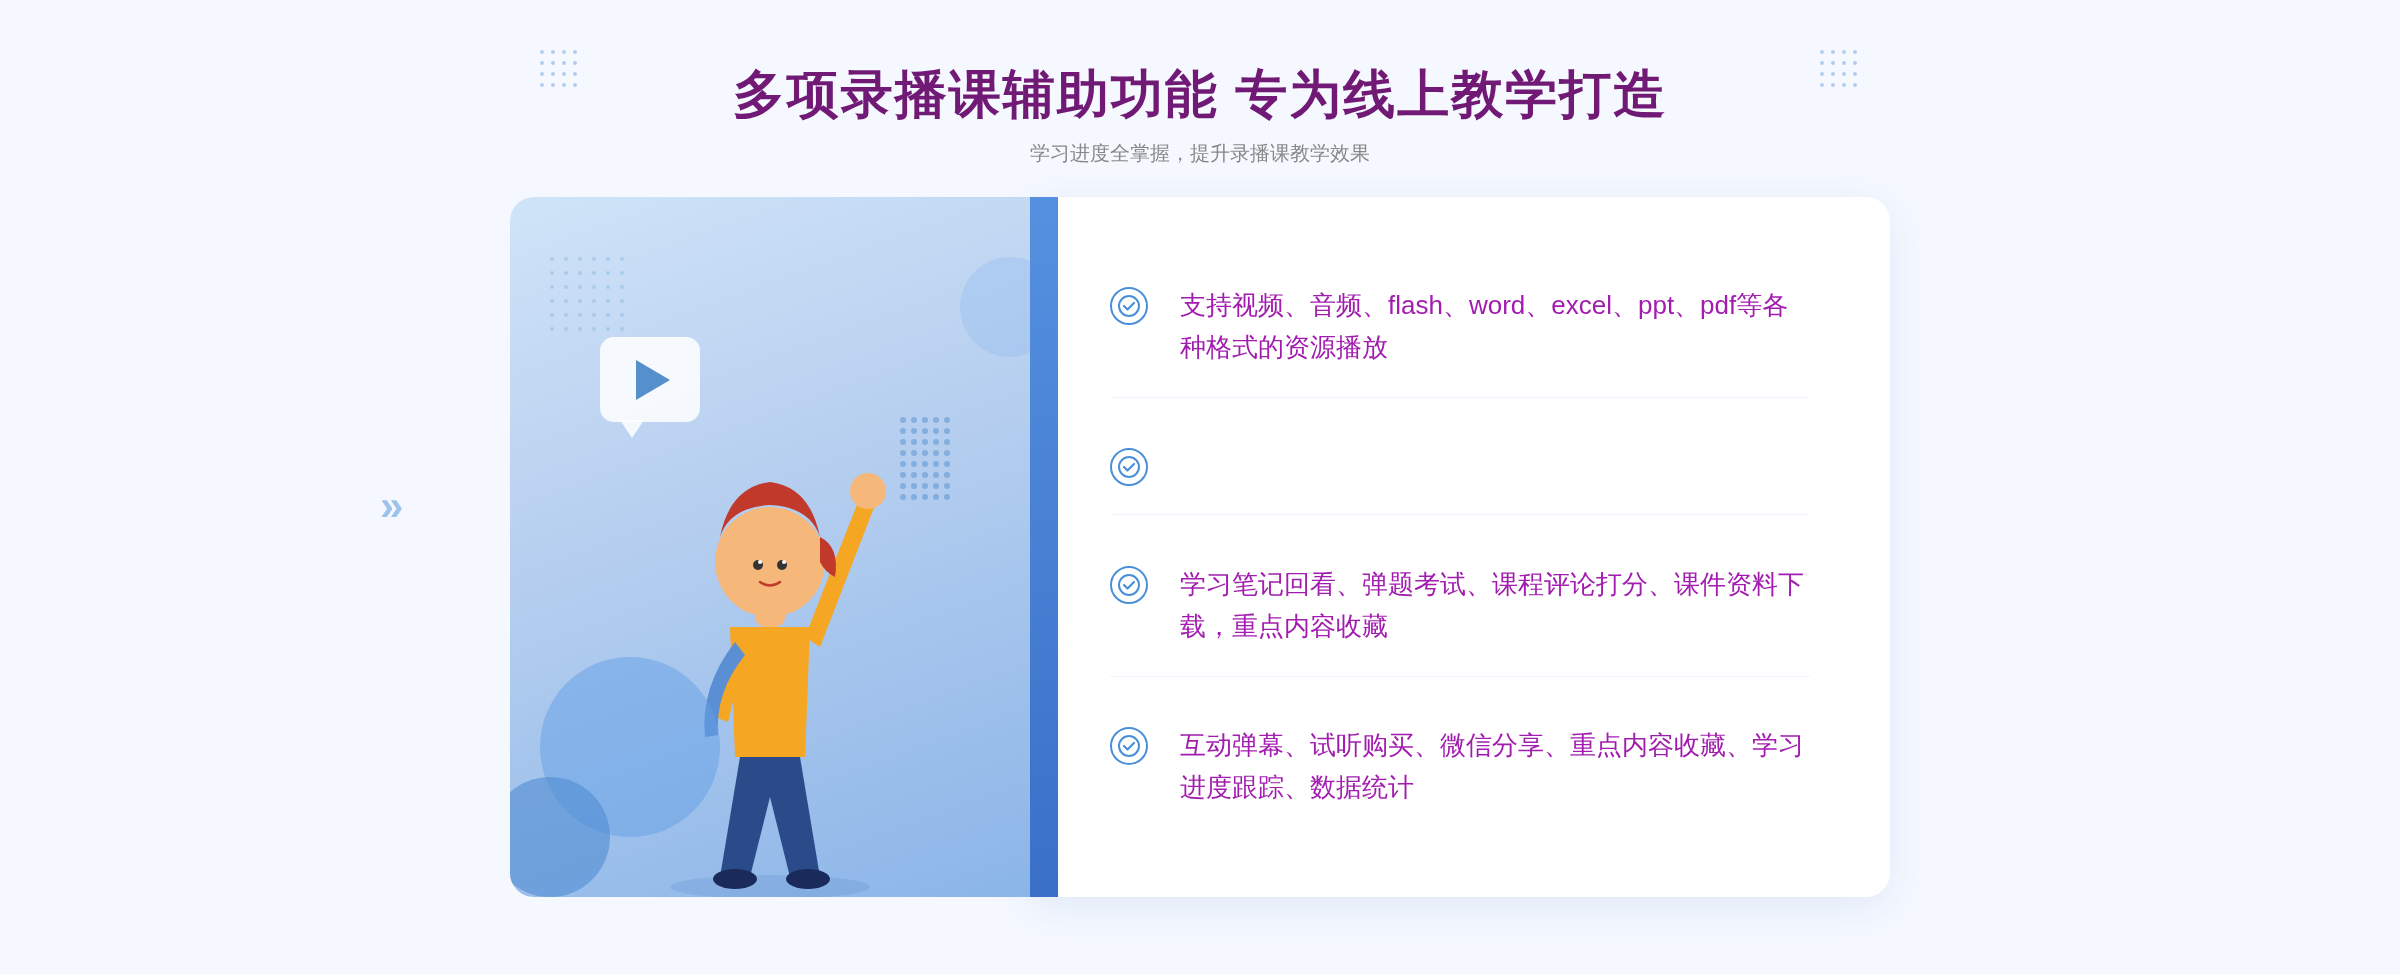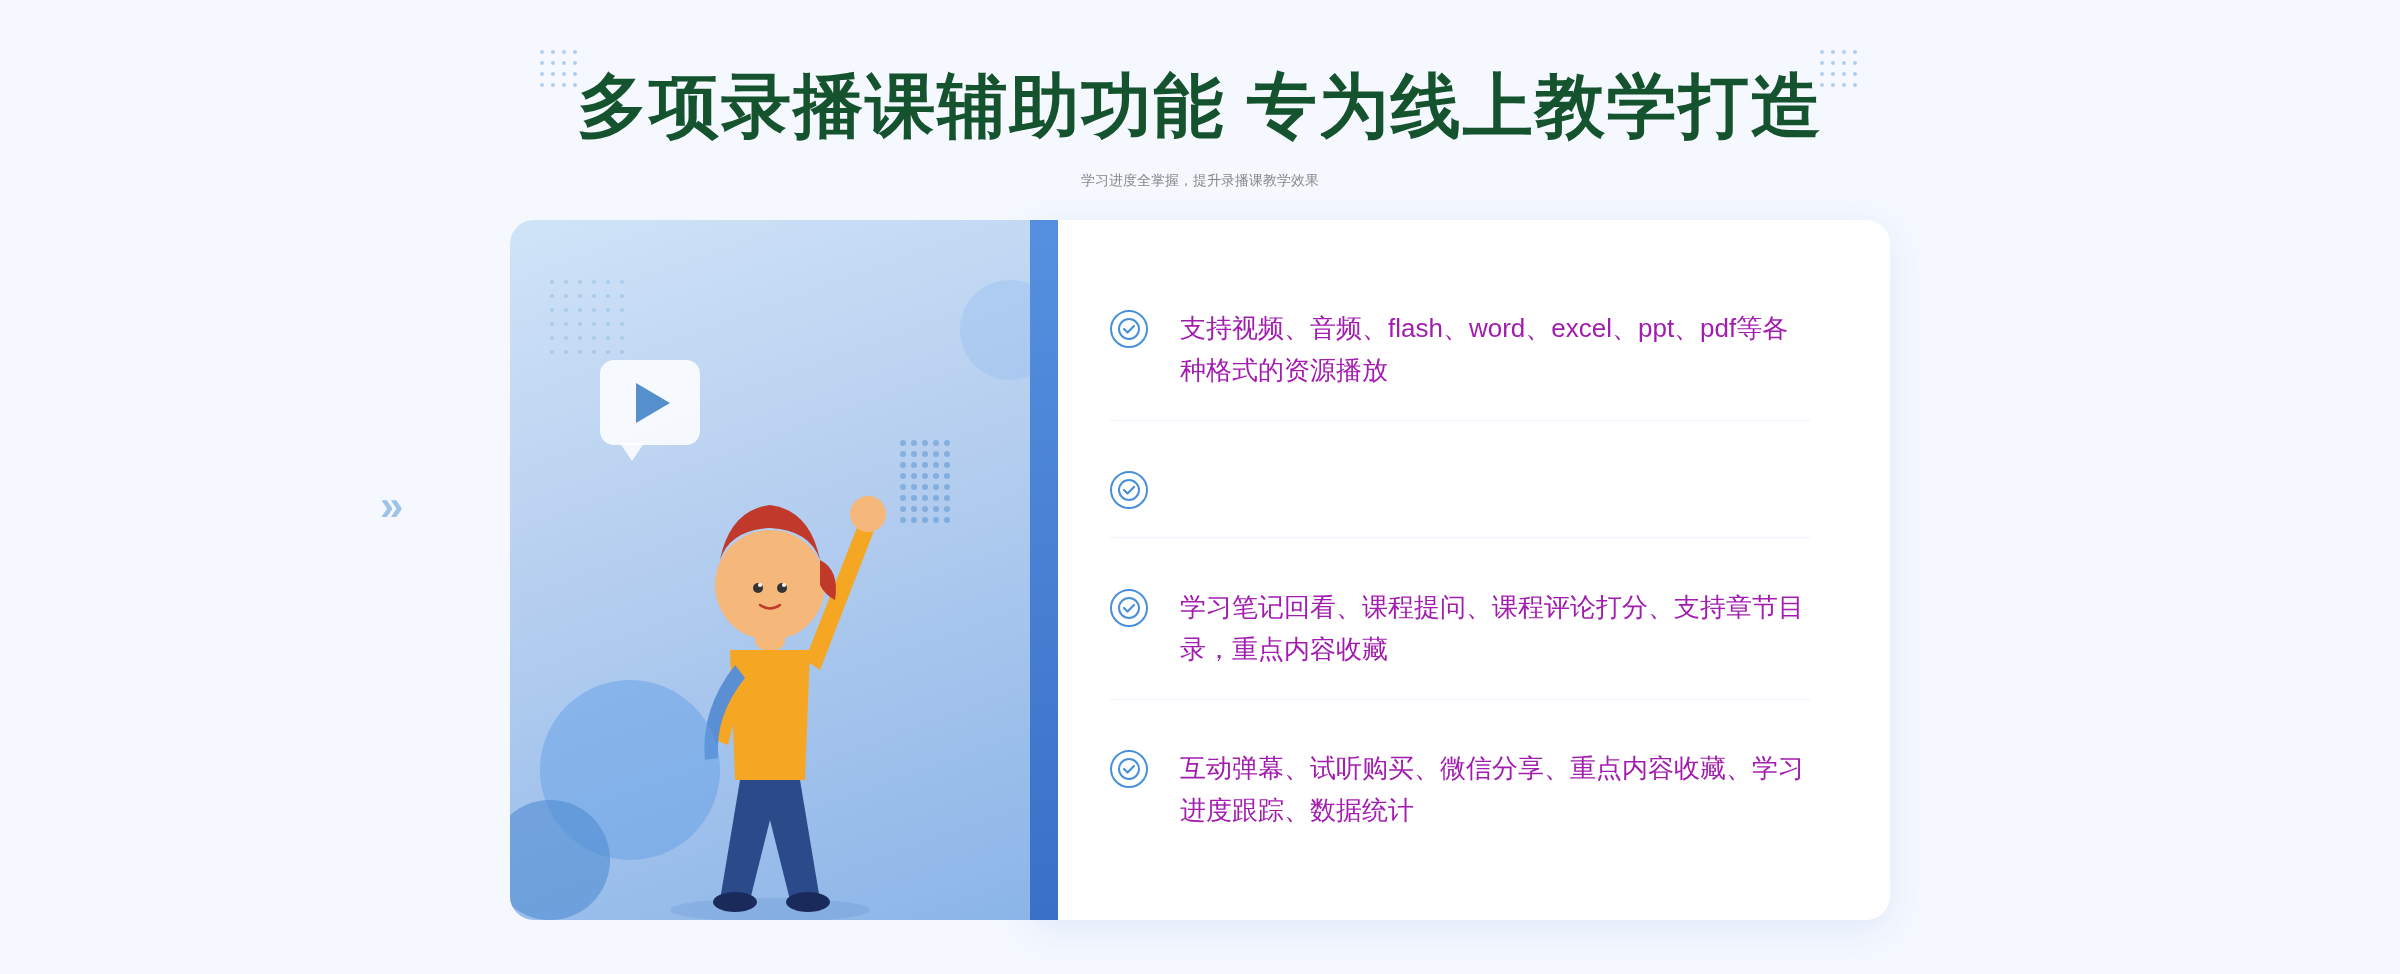--- a/index.html
+++ b/index.html
@@ -61,29 +61,29 @@
     }
 
     
     .header-section {
       text-align: center;
       padding-top: 60px;
       margin-bottom: 30px;
     }
 
     .main-title {
-      font-size: 70px;
+      font-size: 52px;
       font-weight: 700;
-      color: #14532d;
+      color: #701a75;
       letter-spacing: 2px;
-      margin-bottom: 18px;
+      margin-bottom: 10px;
     }
 
     .sub-title {
-      font-size: 14px;
+      font-size: 20px;
       color: #888;
       font-weight: 400;
       font-family: Liberation Serif, serif;
     }
 
     
     .content-area {
       display: flex;
       flex-direction: row;
       align-items: stretch;
@@ -504,21 +504,21 @@
 
       <div class="feature-item">
         <div class="check-icon">
           <div class="check-circle">
             <svg width="22" height="22" viewBox="0 0 22 22" fill="none" xmlns="http://www.w3.org/2000/svg">
               <circle cx="11" cy="11" r="10" stroke="#4a90d9" stroke-width="2"></circle>
               <polyline points="6,11 9.5,14.5 16,8" stroke="#4a90d9" stroke-width="2.2" stroke-linecap="round" stroke-linejoin="round" fill="none"></polyline>
             </svg>
           </div>
         </div>
-        <span class="feature-text">学习笔记回看、课程提问、课程评论打分、支持章节目录，重点内容收藏</span>
+        <span class="feature-text">学习笔记回看、弹题考试、课程评论打分、课件资料下载，重点内容收藏</span>
       </div>
 
       <div class="feature-item">
         <div class="check-icon">
           <div class="check-circle">
             <svg width="22" height="22" viewBox="0 0 22 22" fill="none" xmlns="http://www.w3.org/2000/svg">
               <circle cx="11" cy="11" r="10" stroke="#4a90d9" stroke-width="2"></circle>
               <polyline points="6,11 9.5,14.5 16,8" stroke="#4a90d9" stroke-width="2.2" stroke-linecap="round" stroke-linejoin="round" fill="none"></polyline>
             </svg>
           </div>

